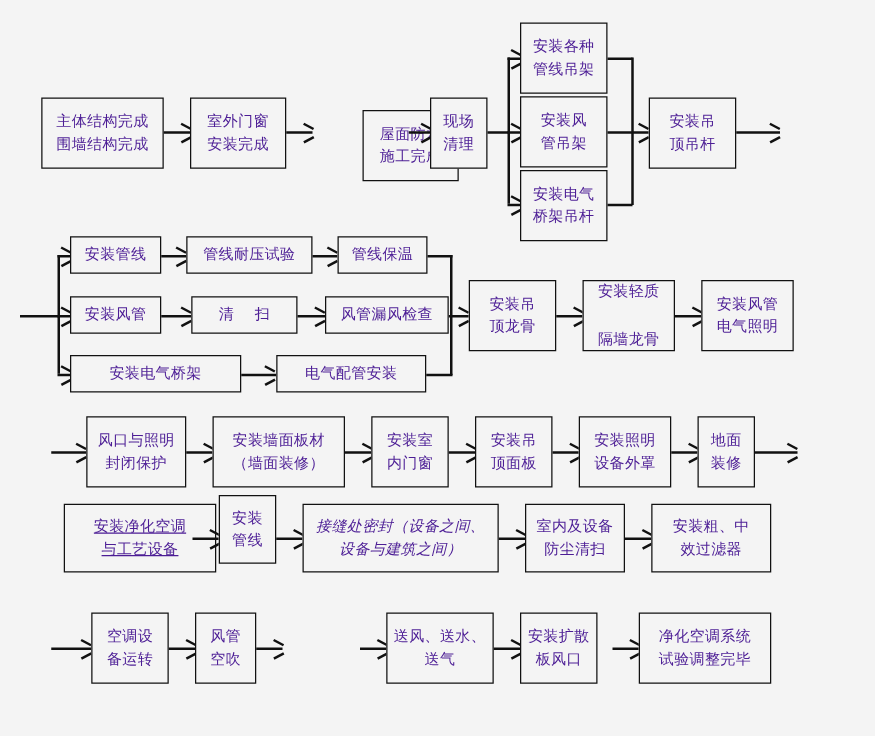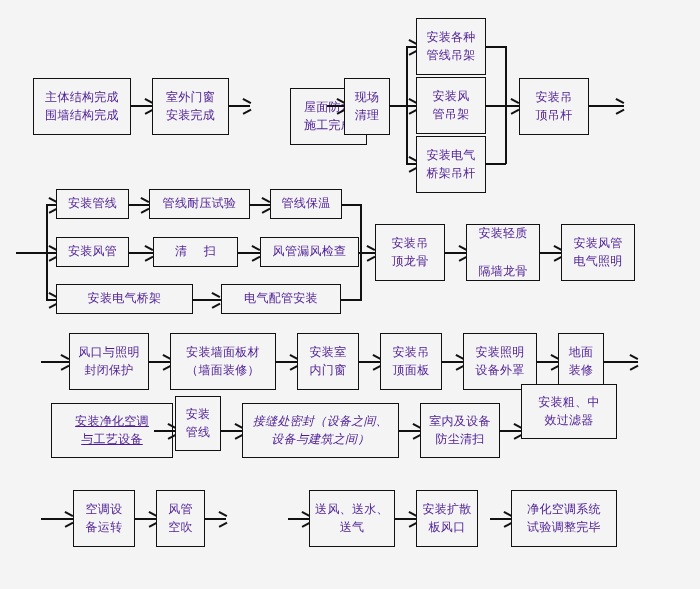--- a/index.html
+++ b/index.html
@@ -254,21 +254,21 @@
     <span class="ln">设备与建筑之间）</span>
   </div>
   <div class="hline" style="left:399px; top:430px; width:21px;"></div>
   <div class="arrow open" style="left:412px; top:426px;"></div>
   <div class="node" style="left:420px; top:403px; width:80px; height:55px;">
     <span class="ln">室内及设备</span>
     <span class="ln">防尘清扫</span>
   </div>
   <div class="hline" style="left:500px; top:430px; width:21px;"></div>
   <div class="arrow open" style="left:513px; top:426px;"></div>
-  <div class="node" style="left:521px; top:384px; width:96px; height:55px;">
+  <div class="node" style="left:521px; top:403px; width:96px; height:55px;">
     <span class="ln">安装粗、中</span>
     <span class="ln">效过滤器</span>
   </div>
 
   <div class="hline" style="left:41px; top:518px; width:32px;"></div>
   <div class="arrow open" style="left:64px; top:514px;"></div>
   <div class="node" style="left:73px; top:490px; width:62px; height:57px;">
     <span class="ln">空调设</span>
     <span class="ln">备运转</span>
   </div>

